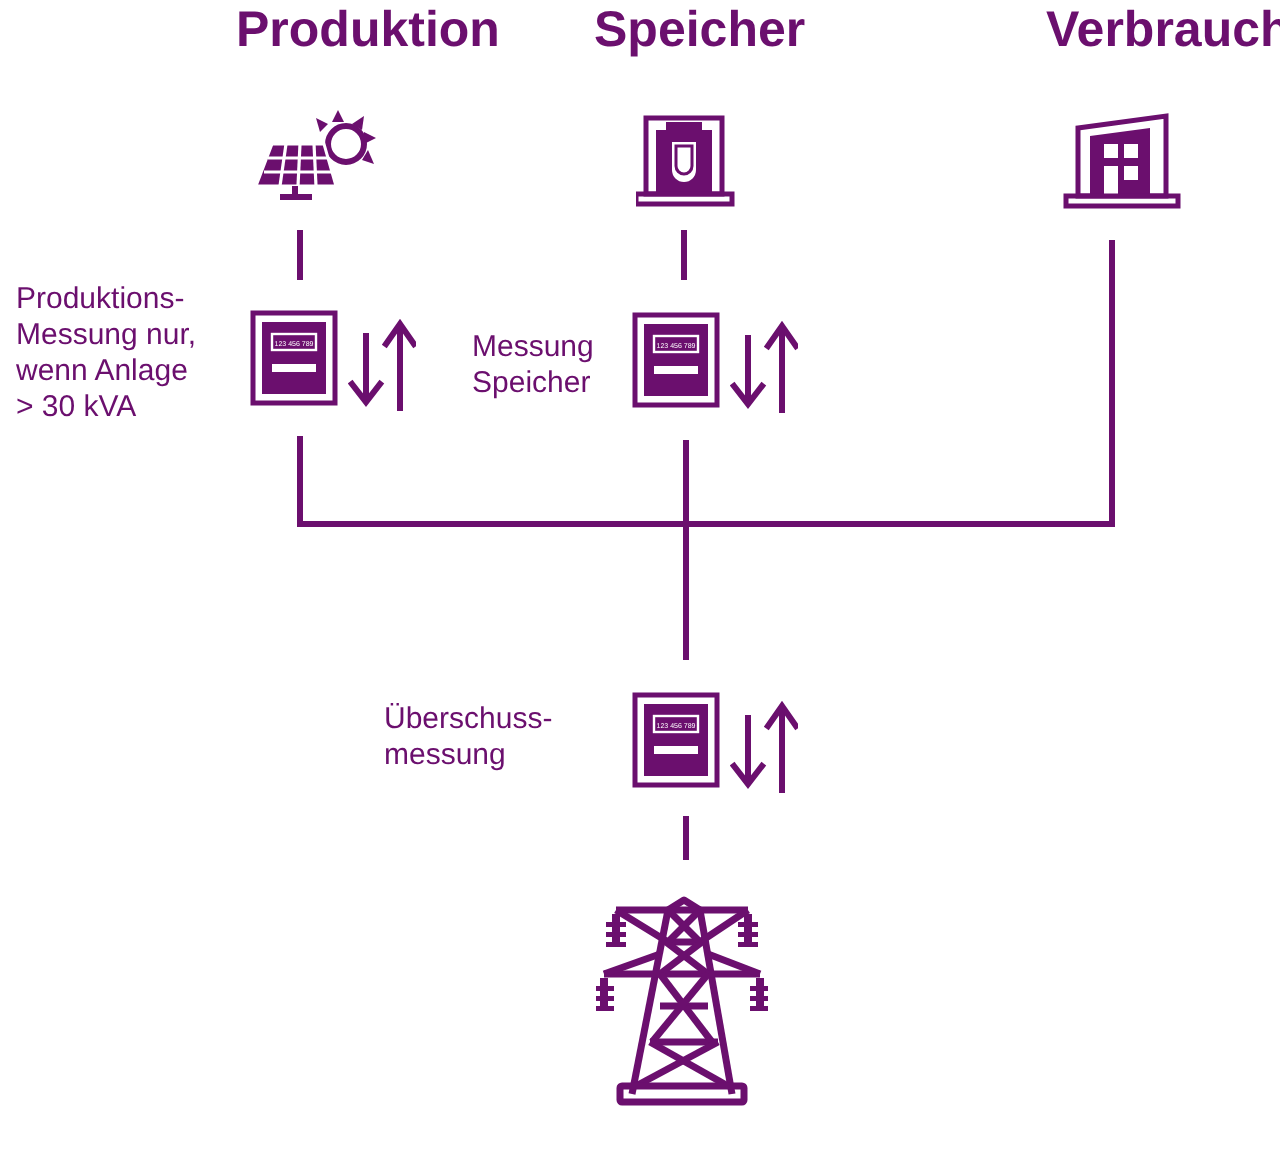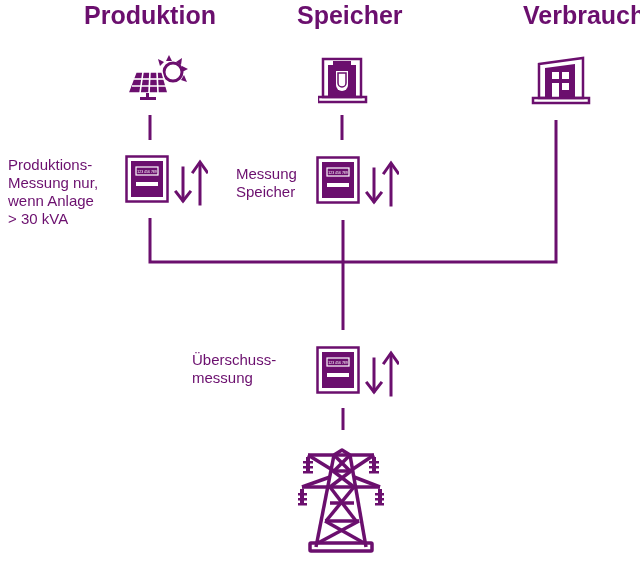--- a/index.html
+++ b/index.html
@@ -6,21 +6,21 @@
     body { width: 640px; height: 575px; position: relative; overflow: hidden;
            font-family: "Liberation Sans", sans-serif; color: #6b0f6e; }
     .heading { position: absolute; top: 0; font-size: 25px; font-weight: bold; line-height: 30px; white-space: nowrap; }
     .label { position: absolute; font-size: 15px; line-height: 18px; white-space: pre-line; color: #6b0f6e; }
     .icon { position: absolute; }
     svg.lines { position: absolute; left: 0; top: 0; }
   </style>
 </head>
 <body>
 
-<div class="heading" style="left:84px;text-align:center;">Produktion</div>
+<div class="heading" style="left:118px;text-align:center;">Produktion</div>
 <div class="heading" style="left:297px;">Speicher</div>
 <div class="heading" style="left:523px;">Verbrauch</div>
 
 <svg class="lines" width="640" height="575">
   <g stroke="#6b0f6e" stroke-width="3" fill="none">
     <line x1="150" y1="115" x2="150" y2="140"></line>
     <line x1="342" y1="115" x2="342" y2="140"></line>
     <polyline points="150,218 150,262 556,262 556,120"></polyline>
     <line x1="343" y1="220" x2="343" y2="330"></line>
     <line x1="343" y1="408" x2="343" y2="430"></line>
@@ -70,21 +70,21 @@
     <g fill="#ffffff">
       <rect x="21" y="16" width="7" height="7"></rect>
       <rect x="31" y="16" width="7" height="7"></rect>
       <rect x="21" y="27" width="7" height="15"></rect>
       <rect x="31" y="27" width="7" height="7"></rect>
     </g>
     <rect x="2" y="42" width="56" height="5" fill="none" stroke="#6b0f6e" stroke-width="2.5"></rect>
   </svg>
 </div>
 
-<div class="label" style="left:8px; top:156px;">Produktions-
+<div class="label" style="left:8px; top:141px;">Produktions-
 Messung nur,
 wenn Anlage
 &gt; 30 kVA</div>
 <div class="icon" style="left:125px; top:155px;">
   <svg width="44" height="48" viewBox="0 0 44 48">
     <rect x="1.5" y="1.5" width="41" height="45" fill="none" stroke="#6b0f6e" stroke-width="2.5"></rect>
     <rect x="6" y="6" width="32" height="36" fill="#6b0f6e"></rect>
     <rect x="11" y="12" width="22" height="8" fill="none" stroke="#ffffff" stroke-width="1.2"></rect>
     <text x="22" y="18" font-size="3.5" fill="#ffffff" text-anchor="middle" font-family="Liberation Sans, sans-serif">123 456 789</text>
     <rect x="11" y="27" width="22" height="4" fill="#ffffff"></rect>

